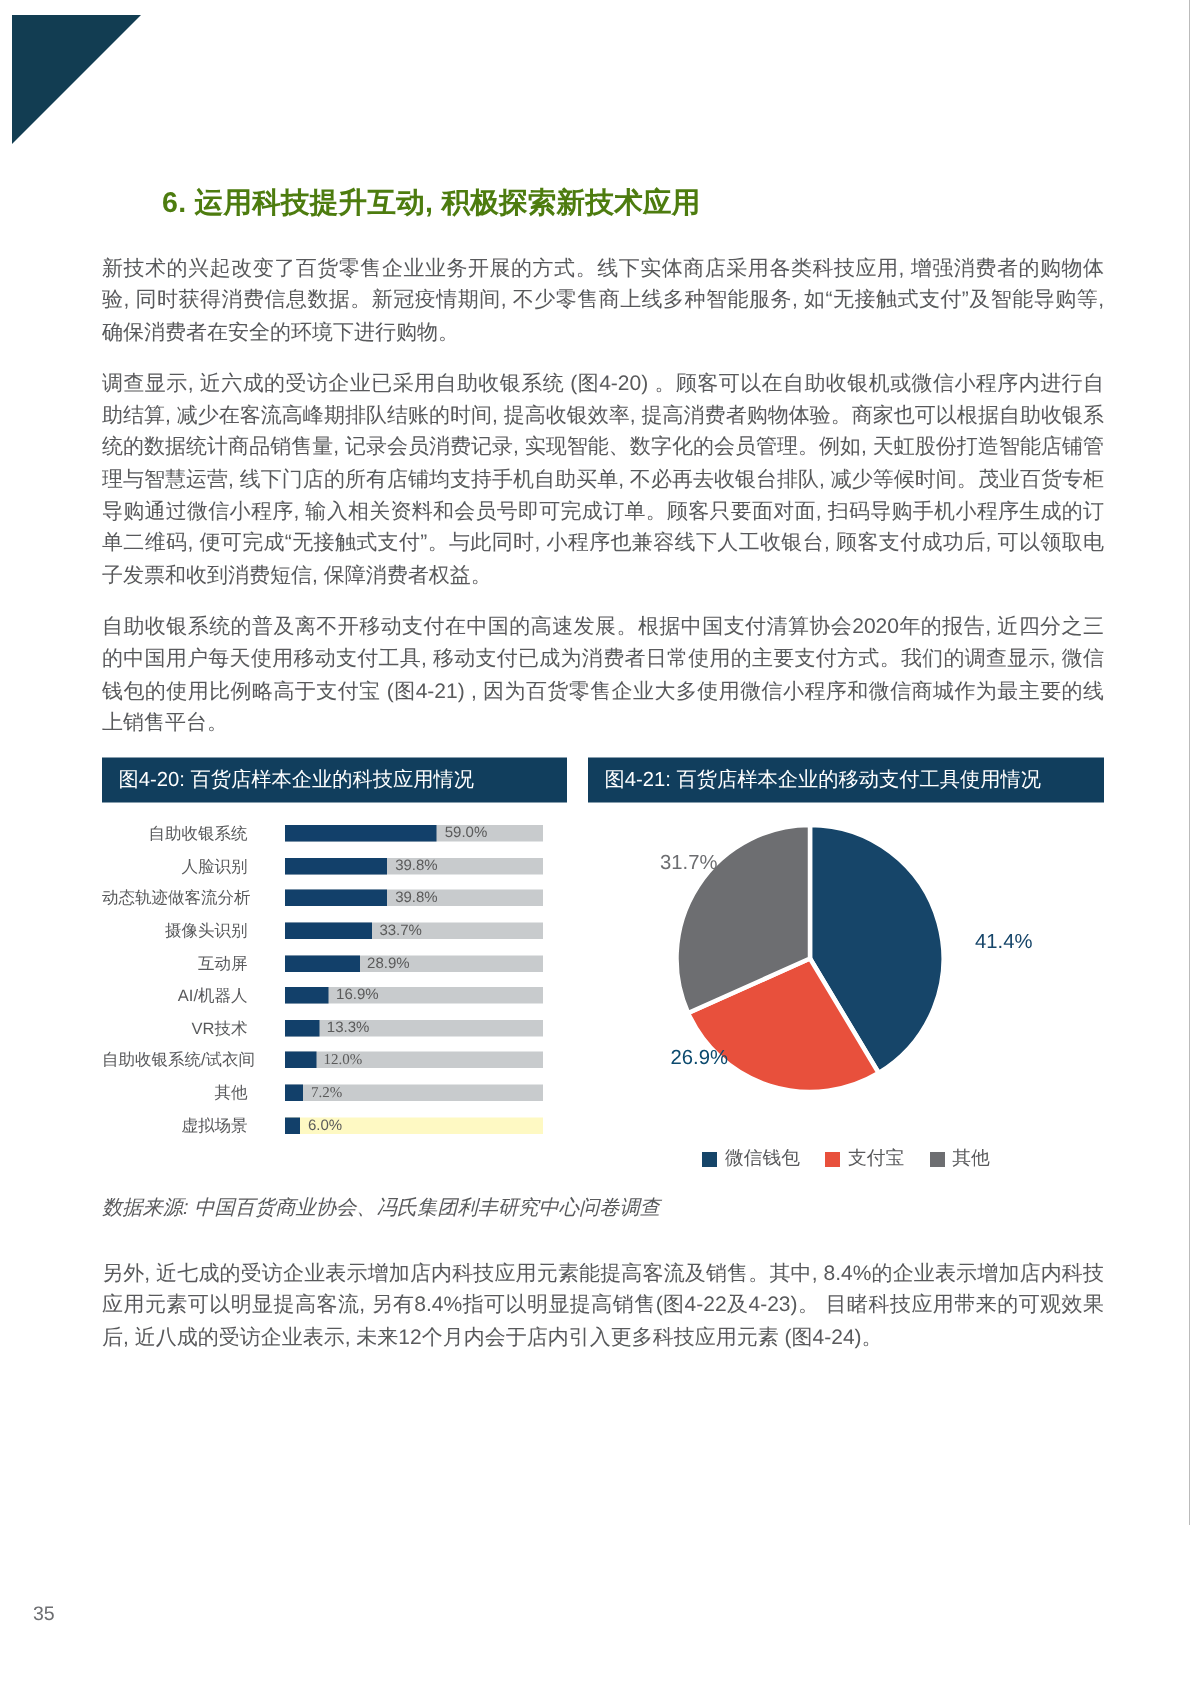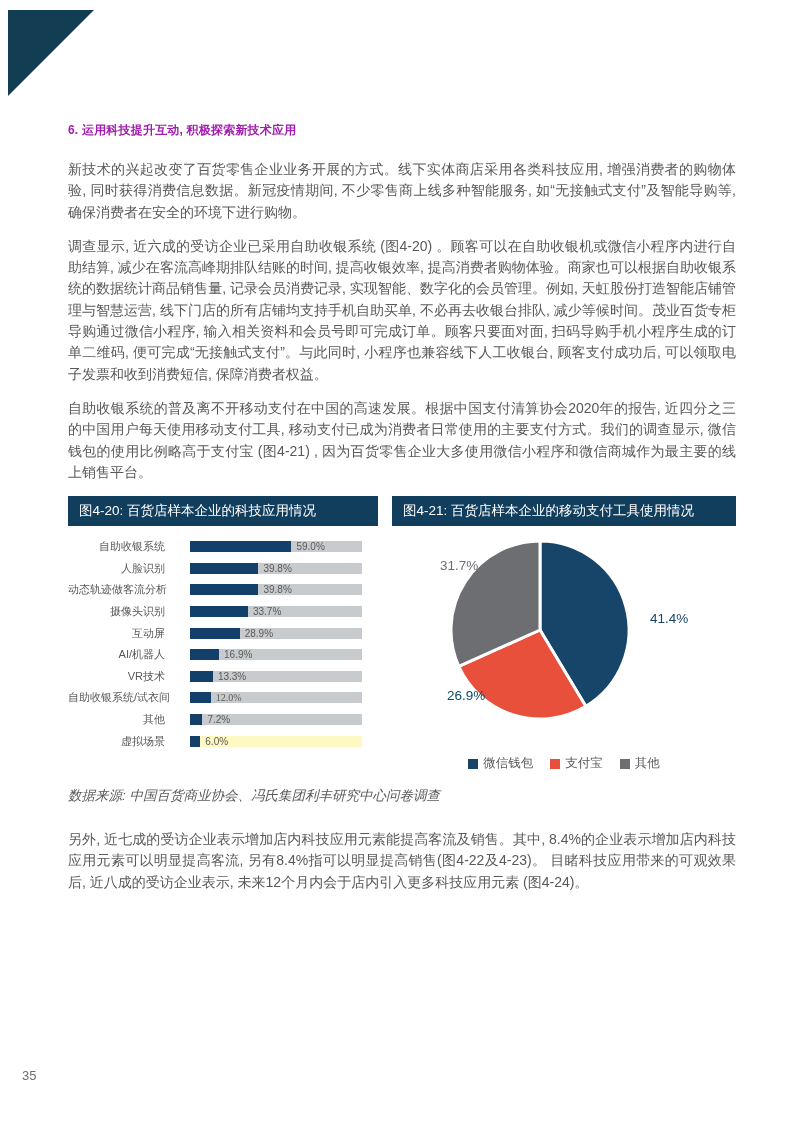--- a/index.html
+++ b/index.html
@@ -8,22 +8,22 @@
   .page {
     position:relative; width:793px; height:1122px; margin:0 auto;
     background:#ffffff; overflow:hidden;
   }
   .corner-triangle {
     position:absolute; left:8px; top:10px; width:0; height:0;
     border-top:86px solid #123d52; border-right:86px solid transparent;
   }
   .content { position:absolute; left:68px; top:122px; width:668px; }
   h1.title {
-    font-size:12px; font-weight:bold; color:#a21caf;
-    letter-spacing:0.2px; margin-bottom:20px;
+    font-size:19px; font-weight:bold; color:#4d7c0f;
+    letter-spacing:0.2px; margin-bottom:20px;margin-left:40px;
   }
   p.body-text {
     font-size:14px; line-height:21.3px; color:#58595b;
     text-align:justify; margin-bottom:13px;
   }
   p.last { margin-bottom:0; }
 
   
   .charts-row { display:flex; margin-top:8px; }
   .chart-col-left  { width:322px; margin-right:4px; }
@@ -144,21 +144,21 @@
             </div>
             <div class="bar-row">
               <div class="bar-label">自助收银系统/试衣间</div>
               <div class="bar-track" style="background: rgb(200, 203, 205);">
                 <div class="bar-fill" style="width: 12%; background: rgb(18, 64, 106);"></div>
                 <span class="bar-value" style="left: calc(12% + 5px); font-family: Liberation Serif, serif;">12.0%</span>
               </div>
             </div>
             <div class="bar-row">
               <div class="bar-label">其他</div>
-              <div class="bar-track" style="background: rgb(200, 203, 205);">
+              <div class="bar-track" style="background: rgb(200, 203, 205); font-family: Liberation Serif, serif;">
                 <div class="bar-fill" style="width: 7.2%; background: rgb(18, 64, 106);"></div>
                 <span class="bar-value" style="left: calc(7.2% + 5px);">7.2%</span>
               </div>
             </div>
             <div class="bar-row">
               <div class="bar-label">虚拟场景</div>
               <div class="bar-track" style="background: #fef9c3;">
                 <div class="bar-fill" style="width: 6%; background: rgb(18, 64, 106);"></div>
                 <span class="bar-value" style="left: calc(6% + 5px);">6.0%</span>
               </div>

